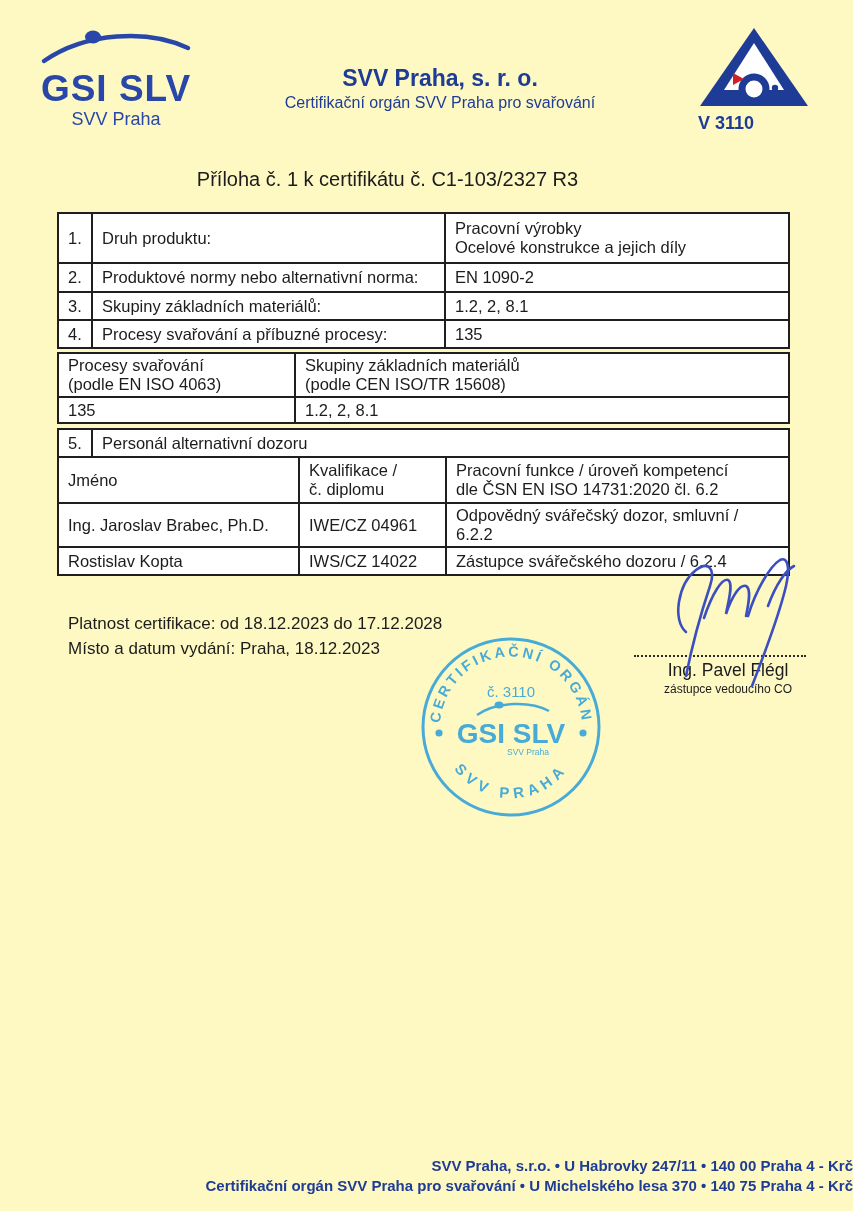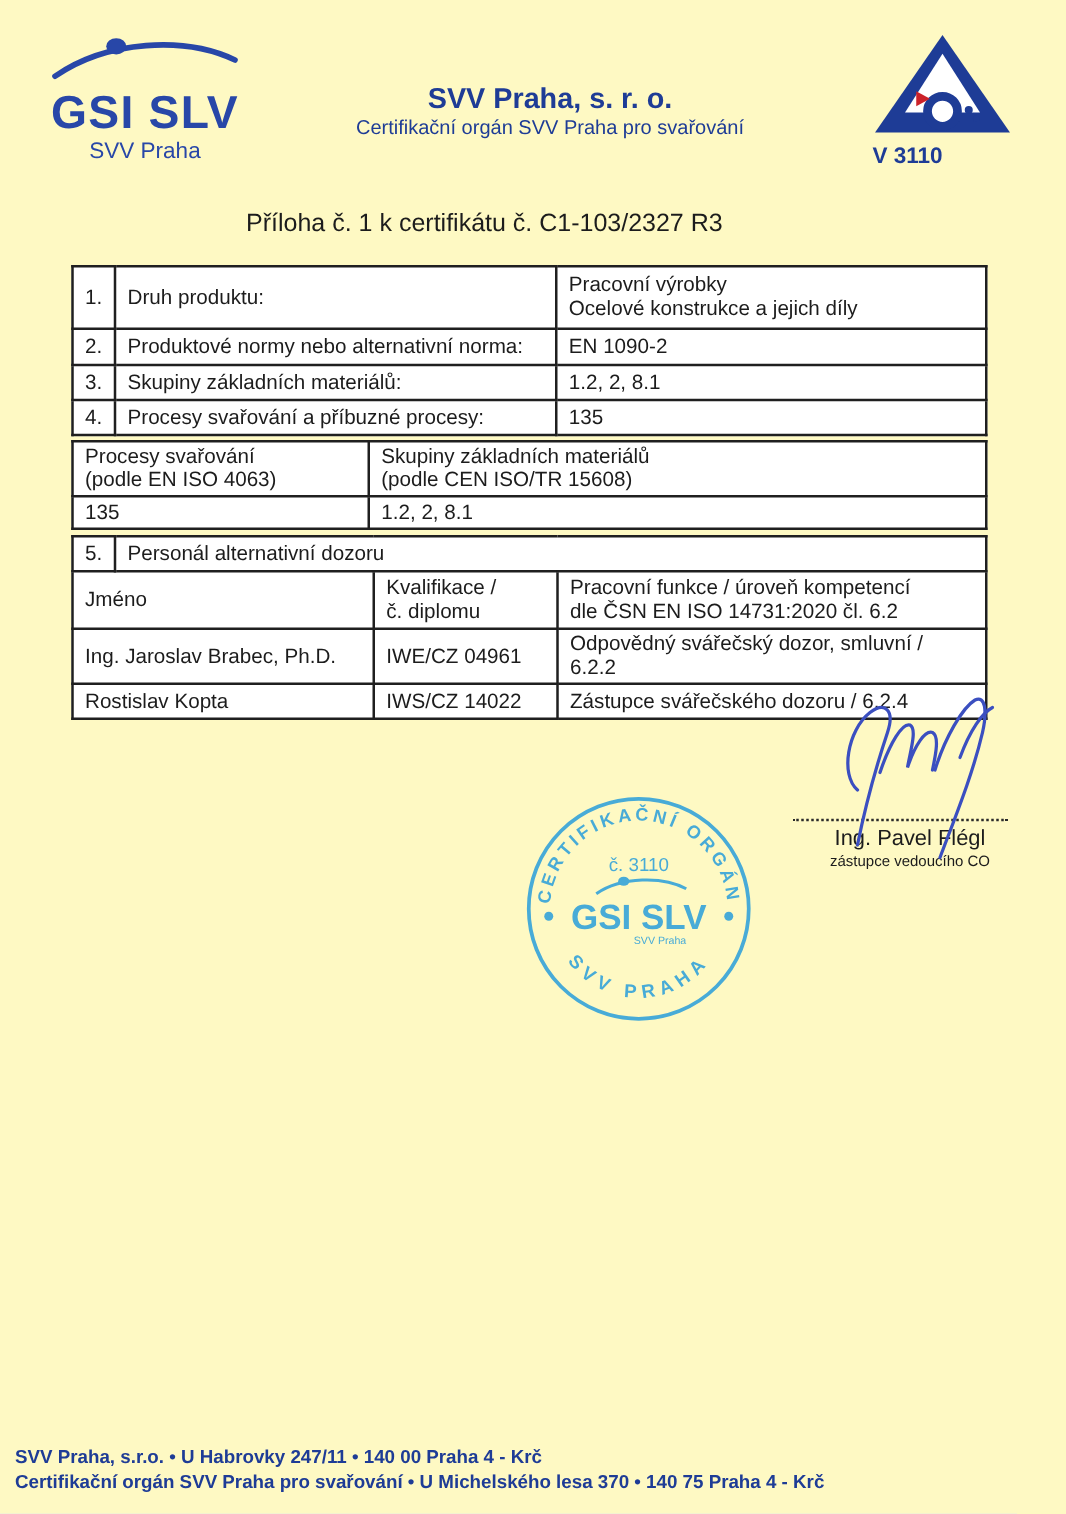--- a/index.html
+++ b/index.html
@@ -39,21 +39,21 @@
   .sig-block { left:628px; top:560px; width:200px; text-align:center; }
   .sig-svg { position:absolute; left:28px; top:-6px; }
   .sig-line { margin-top:95px; border-top:2.5px dotted #2a2a2a; width:172px; margin-left:6px; }
   .sig-name { font-size:17.5px; color:#1c1c1c; margin-top:3px; }
   .sig-role { font-size:12px; color:#1c1c1c; margin-top:1px; }
 
   
   .stamp { left:415px; top:631px; width:192px; height:192px; opacity:.92; }
 
   
-  .footer { left:0; top:1157px; width:853px; text-align:left; color:#1e3c96;padding-left:12px; }
+  .footer { left:0; top:1157px; width:853px; text-align:right; color:#1e3c96;padding-left:12px; }
   .footer-l1 { font-size:15px; font-weight:bold; }
   .footer-l2 { font-size:15px; font-weight:bold; margin-top:3px; }
 </style>
 </head>
 <body>
 
 <div class="page">
 
   <div class="abs logo-left">
     <svg width="160" height="38" viewBox="0 0 160 38">
@@ -168,20 +168,24 @@
         <td>Odpovědný svářečský dozor, smluvní / 6.2.2</td>
       </tr>
       <tr style="height:28px">
         <td colspan="2">Rostislav Kopta</td>
         <td class="ctr">IWS/CZ 14022</td>
         <td>Zástupce svářečského dozoru / 6.2.4</td>
       </tr>
     </tbody>
   </table>
 
+  <div class="abs validity">
+    <div>Platnost certifikace: od 18.12.2023 do 17.12.2028</div>
+    <div>Místo a datum vydání: Praha, 18.12.2023</div>
+  </div>
 
   <div class="abs sig-block">
     <svg class="sig-svg" width="160" height="140" viewBox="0 0 160 140">
       <g fill="none" stroke="#3b4fc0" stroke-width="2.6" stroke-linecap="round">
         <path d="M 30,78 C 16,66 22,30 40,16 C 52,7 60,14 54,32 C 46,56 36,92 30,122"></path>
         <path d="M 48,64 C 56,40 66,24 72,26 C 78,29 72,48 70,60 C 76,42 84,30 90,32 C 96,35 92,52 90,62"></path>
         <path d="M 92,62 C 100,36 114,12 124,6 C 132,2 134,14 130,32 C 122,66 108,100 96,132"></path>
         <path d="M 112,52 C 120,30 130,16 138,12"></path>
       </g>
     </svg>

